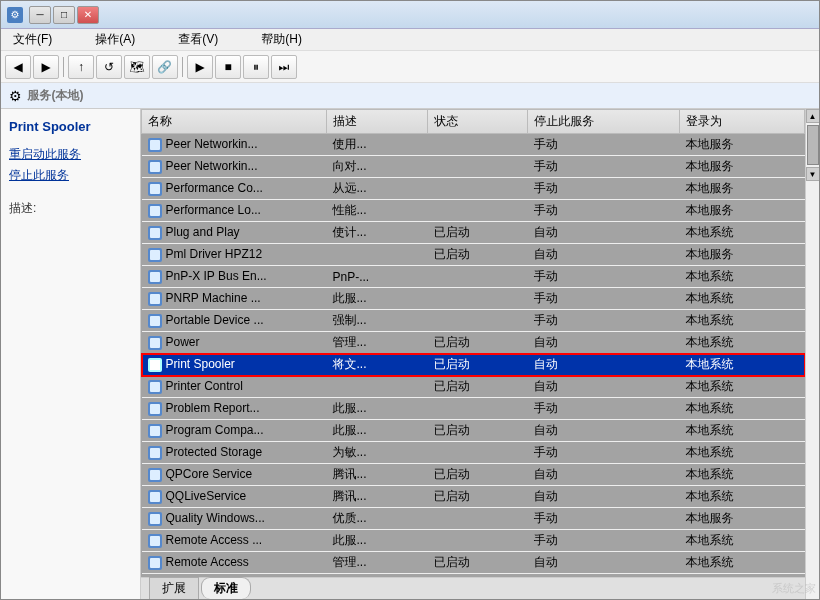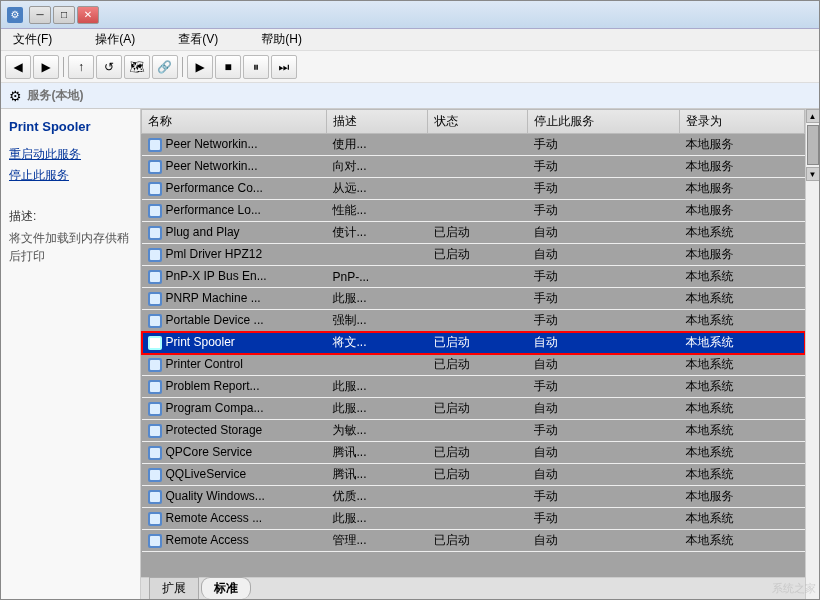--- a/index.html
+++ b/index.html
@@ -139,21 +139,21 @@
     .left-link {
       color: #003399;
       text-decoration: underline;
       cursor: pointer;
       font-size: 12px;
       margin-bottom: 4px;
     }
     .left-desc-label {
       font-size: 12px;
       color: #333;
-      margin-top: 20px;
+      margin-top: 12px;
       margin-bottom: 4px;
     }
     .left-desc-text {
       font-size: 12px;
       color: #555;
       line-height: 1.5;
     }
 
     
     .right-panel {
@@ -312,21 +312,20 @@
     <span class="address-text">服务(本地)</span>
   </div>
 
   <div class="main-content">
 
     <div class="left-panel">
       <div class="left-panel-title">Print Spooler</div>
       <a class="left-link">重启动此服务</a>
       <a class="left-link">停止此服务</a>
       <div class="left-desc-label">描述:</div>
-      <div class="left-desc-text">将文件加载到内存供稍后打印</div>
     </div>
 
     <div class="right-panel">
       <div class="table-scroll">
         <table class="list-table">
           <thead>
             <tr class="list-header">
               <th>名称</th>
               <th>描述</th>
               <th>状态</th>
@@ -391,20 +390,27 @@
                 <td>手动</td>
                 <td>本地系统</td>
               </tr>
               <tr class="list-row">
                 <td><span class="svc-icon-wrap" style="display: inline-block; width: 14px; height: 14px; background: rgb(85, 136, 204); border-radius: 2px; margin-right: 4px; vertical-align: middle; position: relative;"><span style="display: block; position: absolute; top: 2px; left: 2px; width: 10px; height: 10px; background: rgb(221, 238, 255); border-radius: 1px;"></span></span>Portable Device ...</td>
                 <td>强制...</td>
                 <td></td>
                 <td>手动</td>
                 <td>本地系统</td>
               </tr>
+              <tr class="list-row">
+                <td><span class="svc-icon-wrap" style="display: inline-block; width: 14px; height: 14px; background: rgb(85, 136, 204); border-radius: 2px; margin-right: 4px; vertical-align: middle; position: relative;"><span style="display: block; position: absolute; top: 2px; left: 2px; width: 10px; height: 10px; background: rgb(221, 238, 255); border-radius: 1px;"></span></span>Power</td>
+                <td>管理...</td>
+                <td>已启动</td>
+                <td>自动</td>
+                <td>本地系统</td>
+              </tr>
               <tr class="list-row row-highlighted" style="outline: 2px solid red; outline-offset: -1px;">
                 <td><span class="svc-icon-wrap" style="display: inline-block; width: 14px; height: 14px; background: rgb(85, 136, 204); border-radius: 2px; margin-right: 4px; vertical-align: middle; position: relative;"><span style="display: block; position: absolute; top: 2px; left: 2px; width: 10px; height: 10px; background: rgb(221, 238, 255); border-radius: 1px;"></span></span>Print Spooler</td>
                 <td>将文...</td>
                 <td>已启动</td>
                 <td>自动</td>
                 <td>本地系统</td>
               </tr>
               <tr class="list-row">
                 <td><span class="svc-icon-wrap" style="display: inline-block; width: 14px; height: 14px; background: rgb(85, 136, 204); border-radius: 2px; margin-right: 4px; vertical-align: middle; position: relative;"><span style="display: block; position: absolute; top: 2px; left: 2px; width: 10px; height: 10px; background: rgb(221, 238, 255); border-radius: 1px;"></span></span>Printer Control</td>
                 <td></td>

